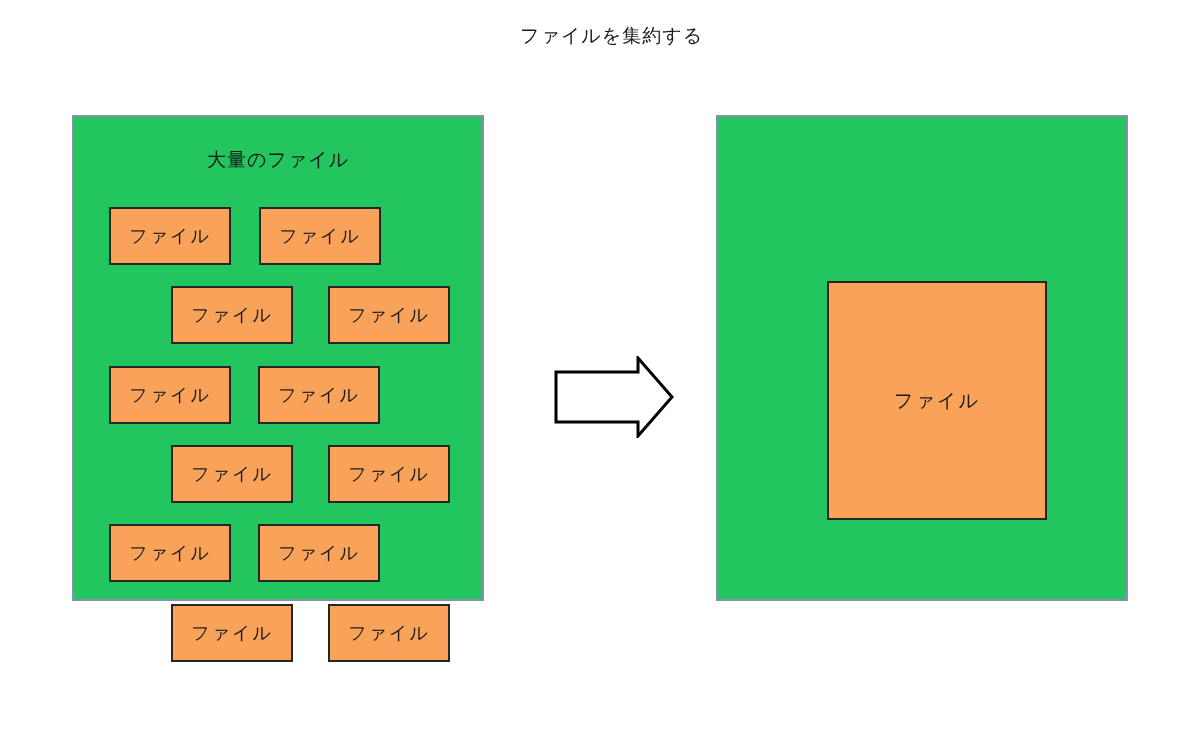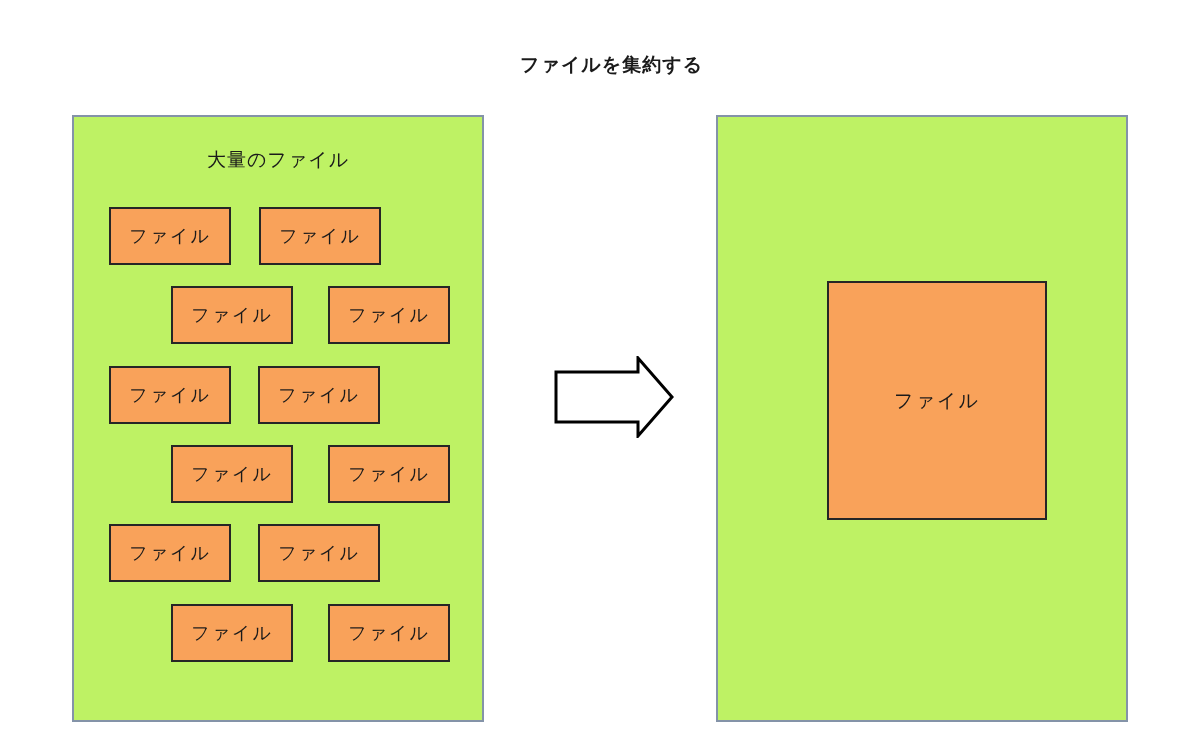--- a/index.html
+++ b/index.html
@@ -15,33 +15,32 @@
     width: 1200px; height: 736px;
     background: var(--background);
     font-family: "Liberation Sans", "DejaVu Sans", sans-serif;
     color: var(--text);
     overflow: hidden;
   }
   .stage { position: relative; width: 1200px; height: 736px; }
 
   .main-title {
     position: absolute;
-    left: 520px; top: 52px;
+    left: 520px; top: 23px;
     font-size: 19px;
     letter-spacing: 1px;
     white-space: nowrap;
-    font-weight: bold;
   }
 
   .panel {
     position: absolute;
     top: 115px;
-    width: 412px; height: 607px;
+    width: 412px; height: 486px;
     border: 2px solid var(--panel_border);
-    background: #bef264;
+    background: #22c55e;
   }
   .panel.left  { left: 72px; }
   .panel.right { left: 716px; }
 
   .panel-title {
     position: absolute;
     left: 0; top: 30px;
     width: 100%;
     text-align: center;
     font-size: 19px;

